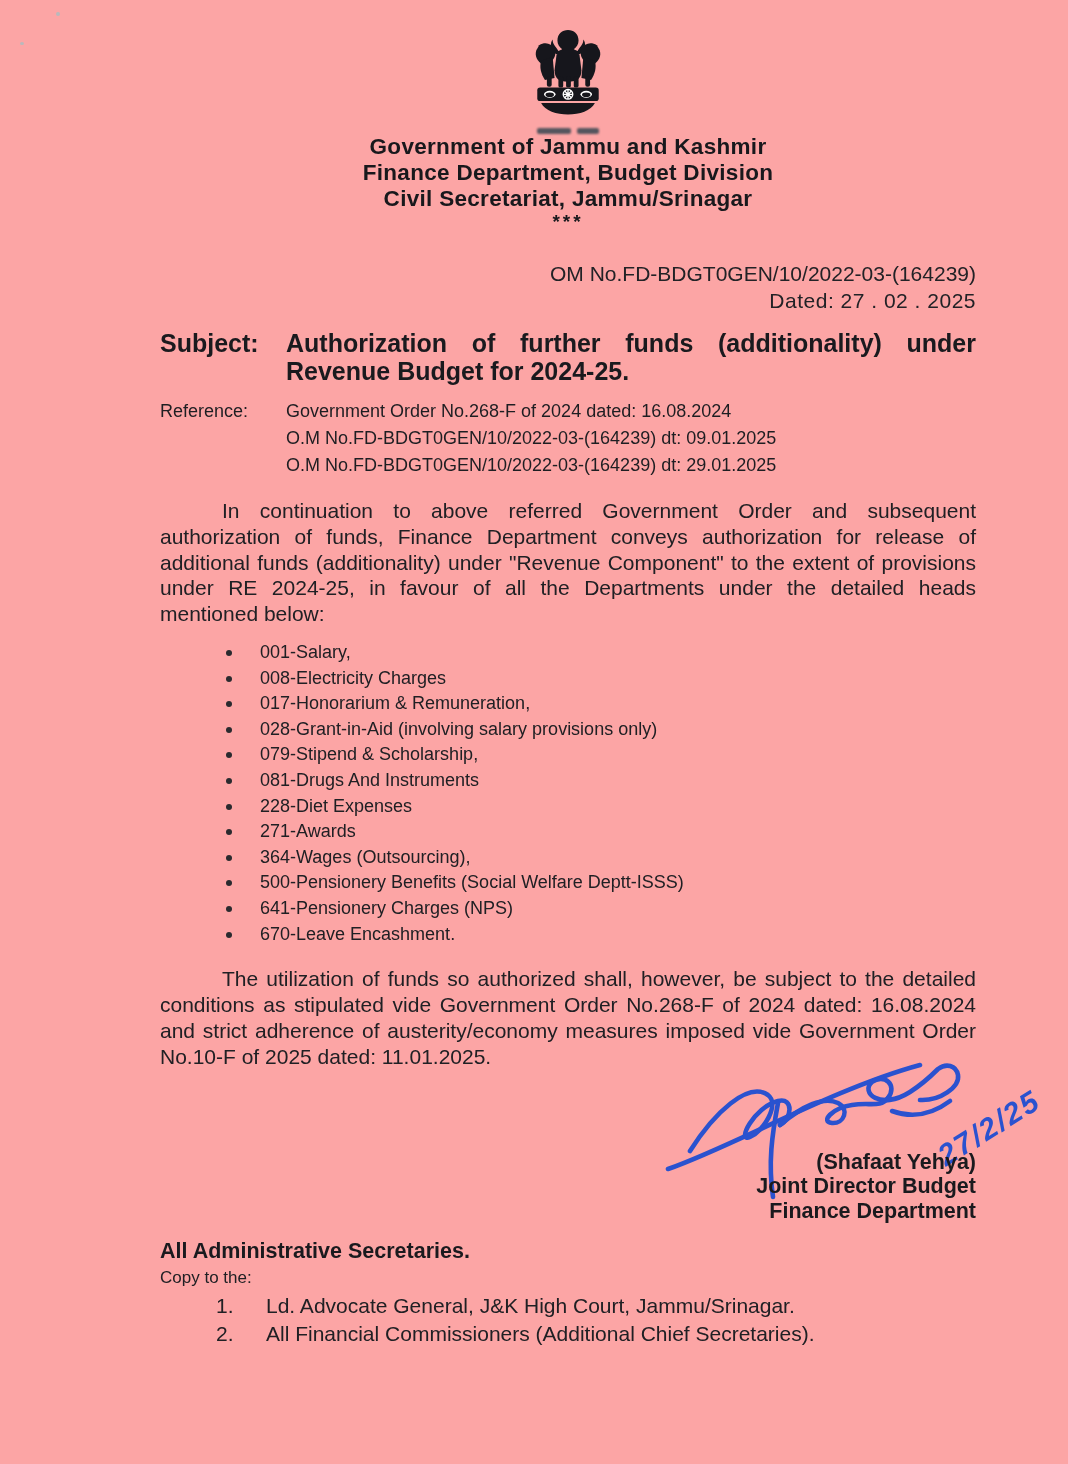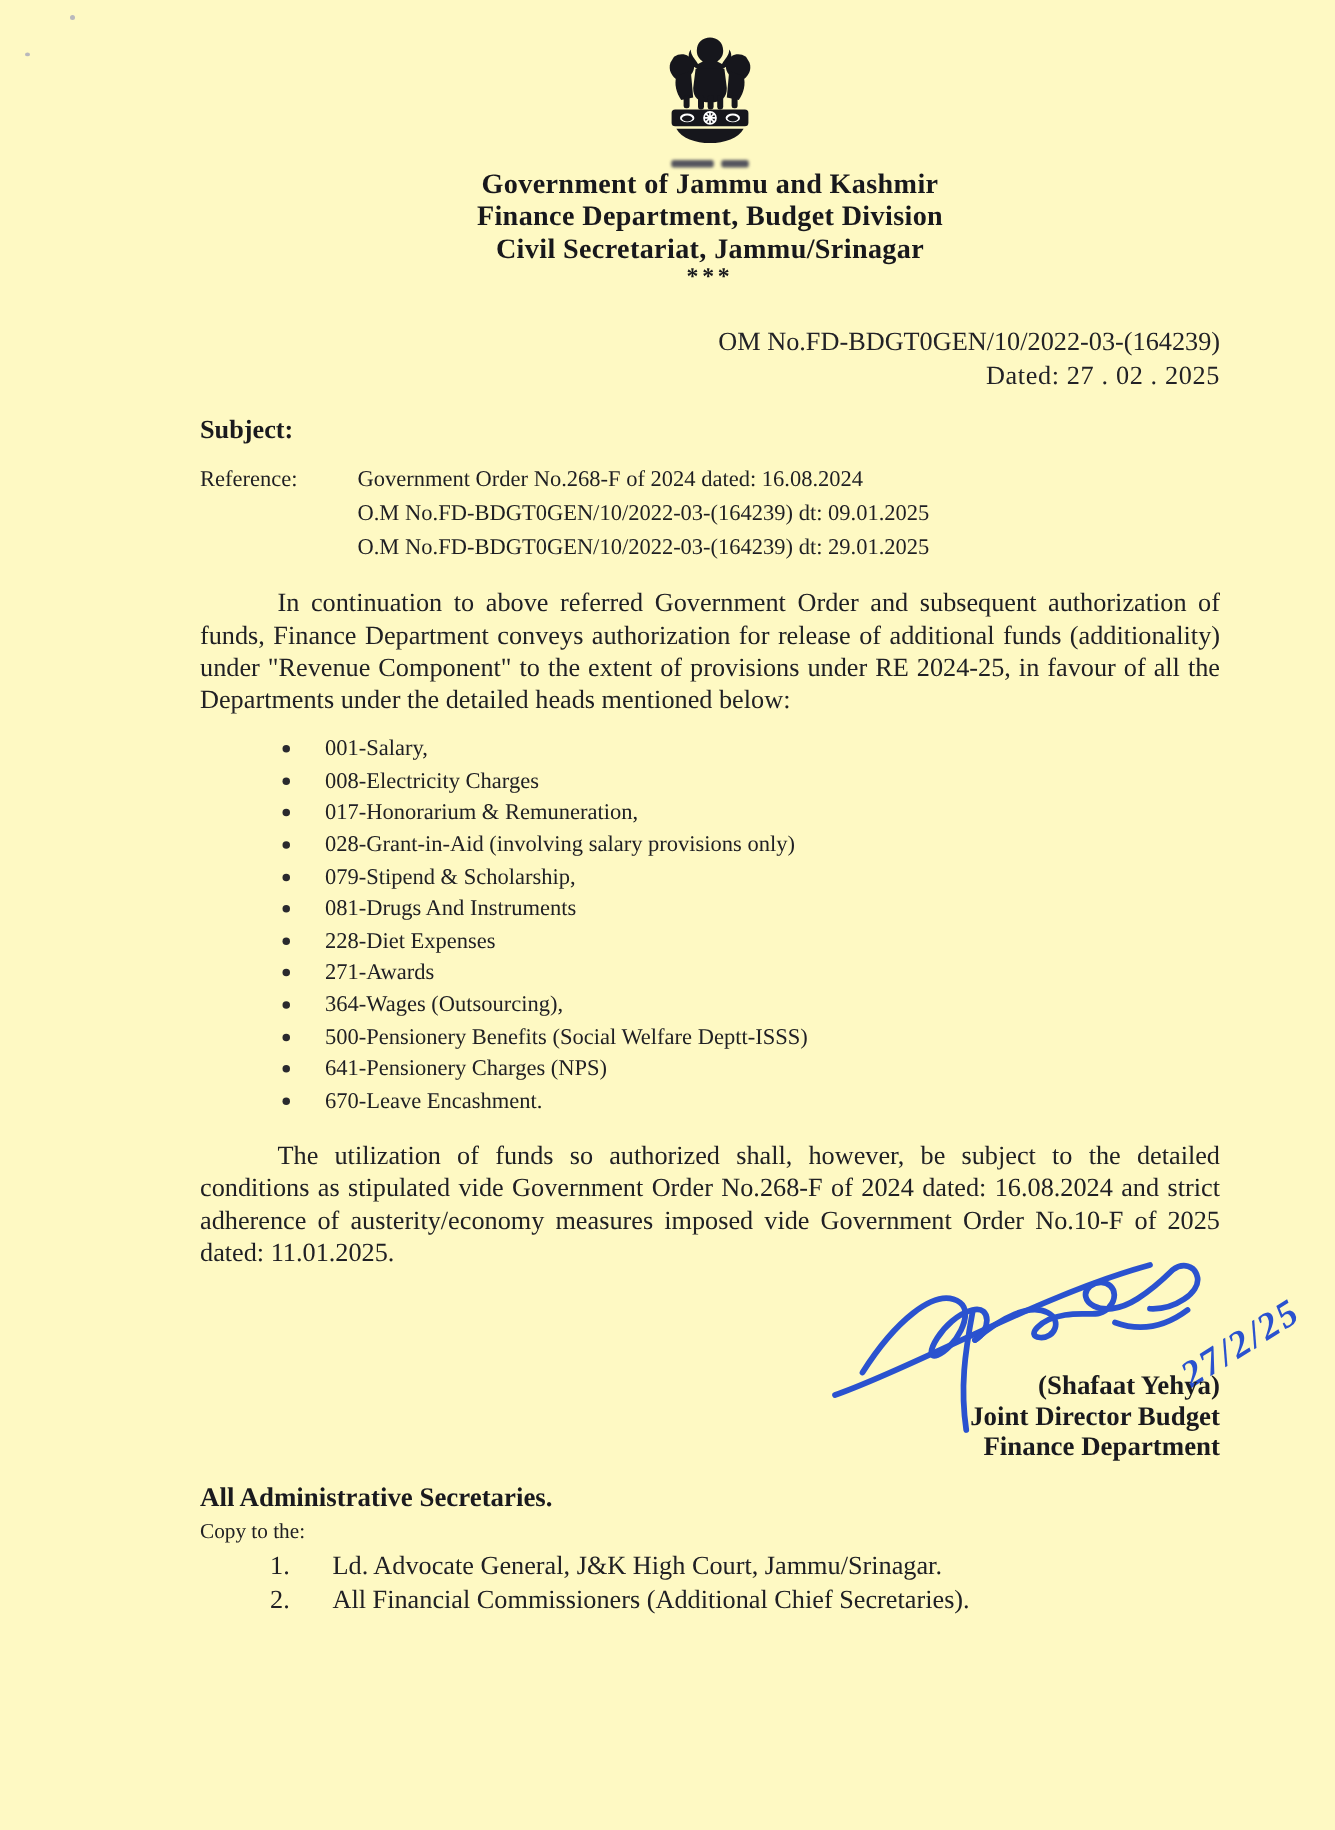--- a/index.html
+++ b/index.html
@@ -1,22 +1,22 @@
 <!DOCTYPE html>
 <html><head>
 <meta charset="utf-8">
 <style>
   html,body { margin:0; padding:0; background:#e8e8e8; }
   .page {
     position:relative;
     width:1068px; height:1464px;
     margin:0 auto;
-    background:#fef9c3;
+    background:#fca5a5;
     color:#1e1e22;
-    font-family:Liberation Serif, serif;
+    font-family:Liberation Sans, sans-serif;
     overflow:hidden;
   }
   .scan-speck { position:absolute; background:#b9b9bc; border-radius:50%; }
   .speck-1 { left:56px; top:12px; width:4px; height:4px; }
   .speck-2 { left:20px; top:42px; width:4px; height:3px; }
 
   .content { padding:26px 92px 0 160px; }
 
   
   .header { text-align:center; }
@@ -26,21 +26,21 @@
   .motto-smudge span { display:block; height:6px; background:#55555e; border-radius:2px; }
   .motto-a { width:34px; } .motto-b { width:22px; }
   .org-line { font-size:22.5px; font-weight:bold; line-height:26px; letter-spacing:0.3px; color:#18181c; }
   .stars { font-weight:bold; font-size:19px; line-height:20px; letter-spacing:3px; color:#18181c; }
 
   
   .om-block { text-align:right; margin-top:28px; font-size:21px; line-height:27px; color:#222226; }
   .dated-line { letter-spacing:0.5px; }
 
   
-  .subject-row { display:flex; margin-top:15px; font-weight:bold; font-size:21px; line-height:28px; color:#1a1a1e; }
+  .subject-row { display:flex; margin-top:15px; font-weight:bold; font-size:25px; line-height:28px; color:#1a1a1e; }
   .label-col { width:126px; flex:none; }
   .subject-text { flex:1; text-align:justify; }
   .reference-row { display:flex; margin-top:13px; font-size:18px; line-height:27px; }
   .ref-label { width:126px; flex:none; }
   .ref-lines { flex:1; }
 
   
   .para { margin-top:19px; font-size:21px; line-height:25.8px; text-align:justify; text-indent:62px; color:#202024; }
 
   
@@ -128,20 +128,21 @@
       <div class="stars">***</div>
     </div>
 
     <div class="om-block">
       <div>OM No.FD-BDGT0GEN/10/2022-03-(164239)</div>
       <div class="dated-line">Dated:  27 . 02 . 2025</div>
     </div>
 
     <div class="subject-row">
       <div class="label-col">Subject:</div>
+      <div class="subject-text">Authorization of further funds (additionality) under Revenue Budget for 2024-25.</div>
     </div>
 
     <div class="reference-row">
       <div class="label-col ref-label">Reference:</div>
       <div class="ref-lines">
 
       <div>Government Order No.268-F of 2024 dated: 16.08.2024</div>
           <div>O.M No.FD-BDGT0GEN/10/2022-03-(164239) dt: 09.01.2025</div>
           <div>O.M No.FD-BDGT0GEN/10/2022-03-(164239) dt: 29.01.2025</div>
         </div>

